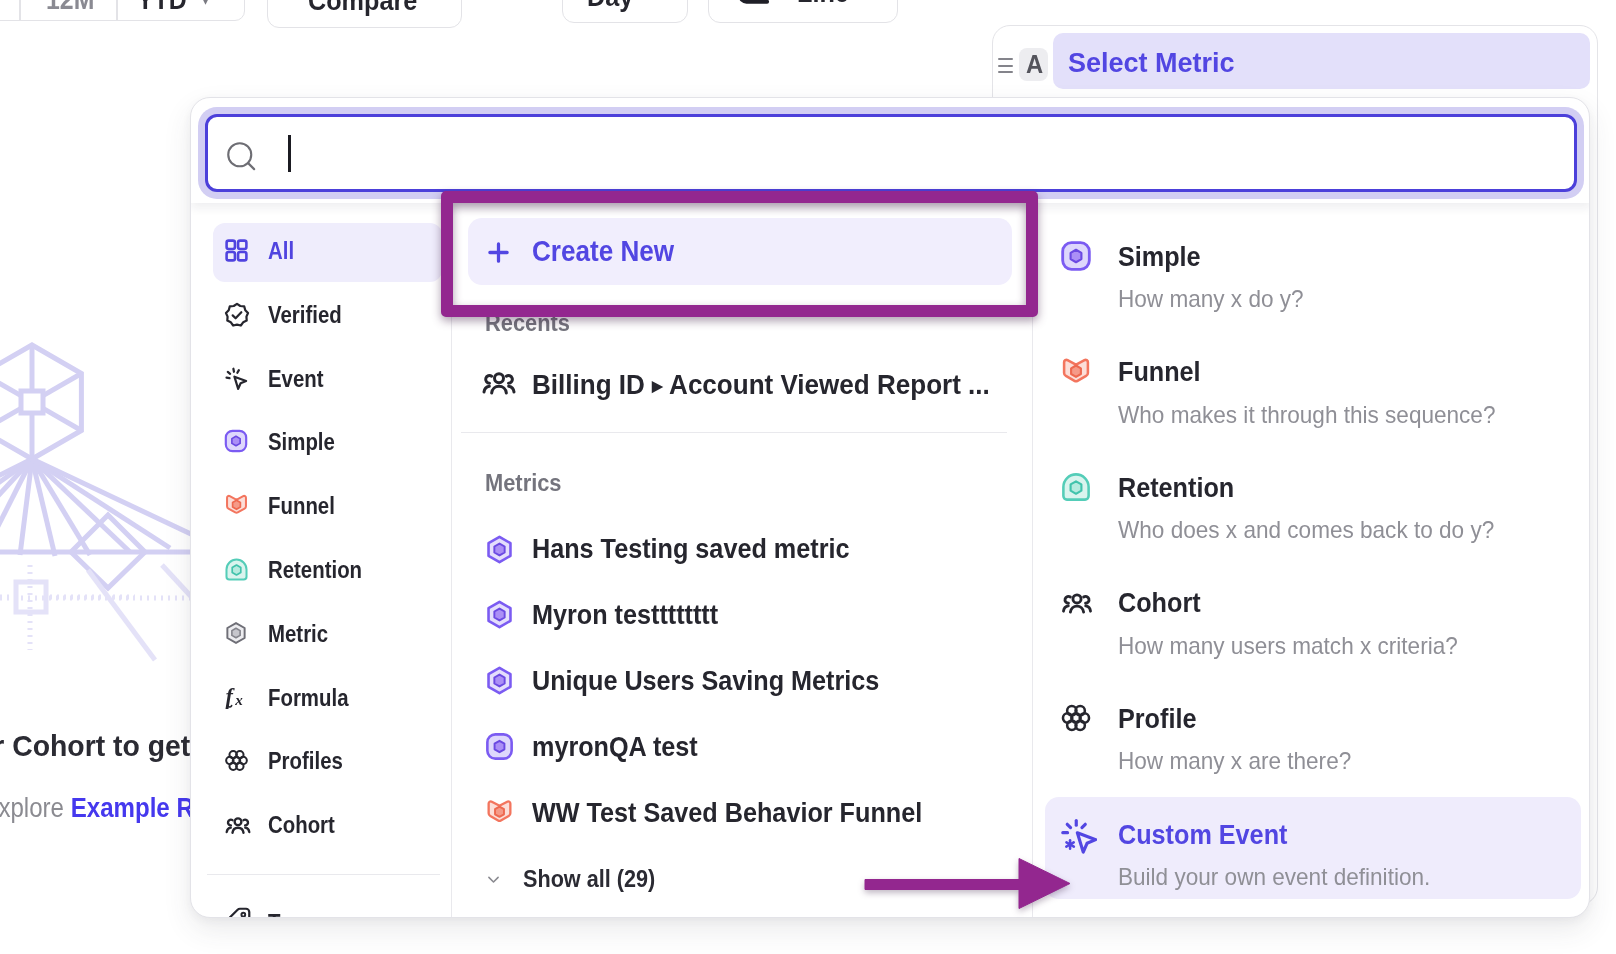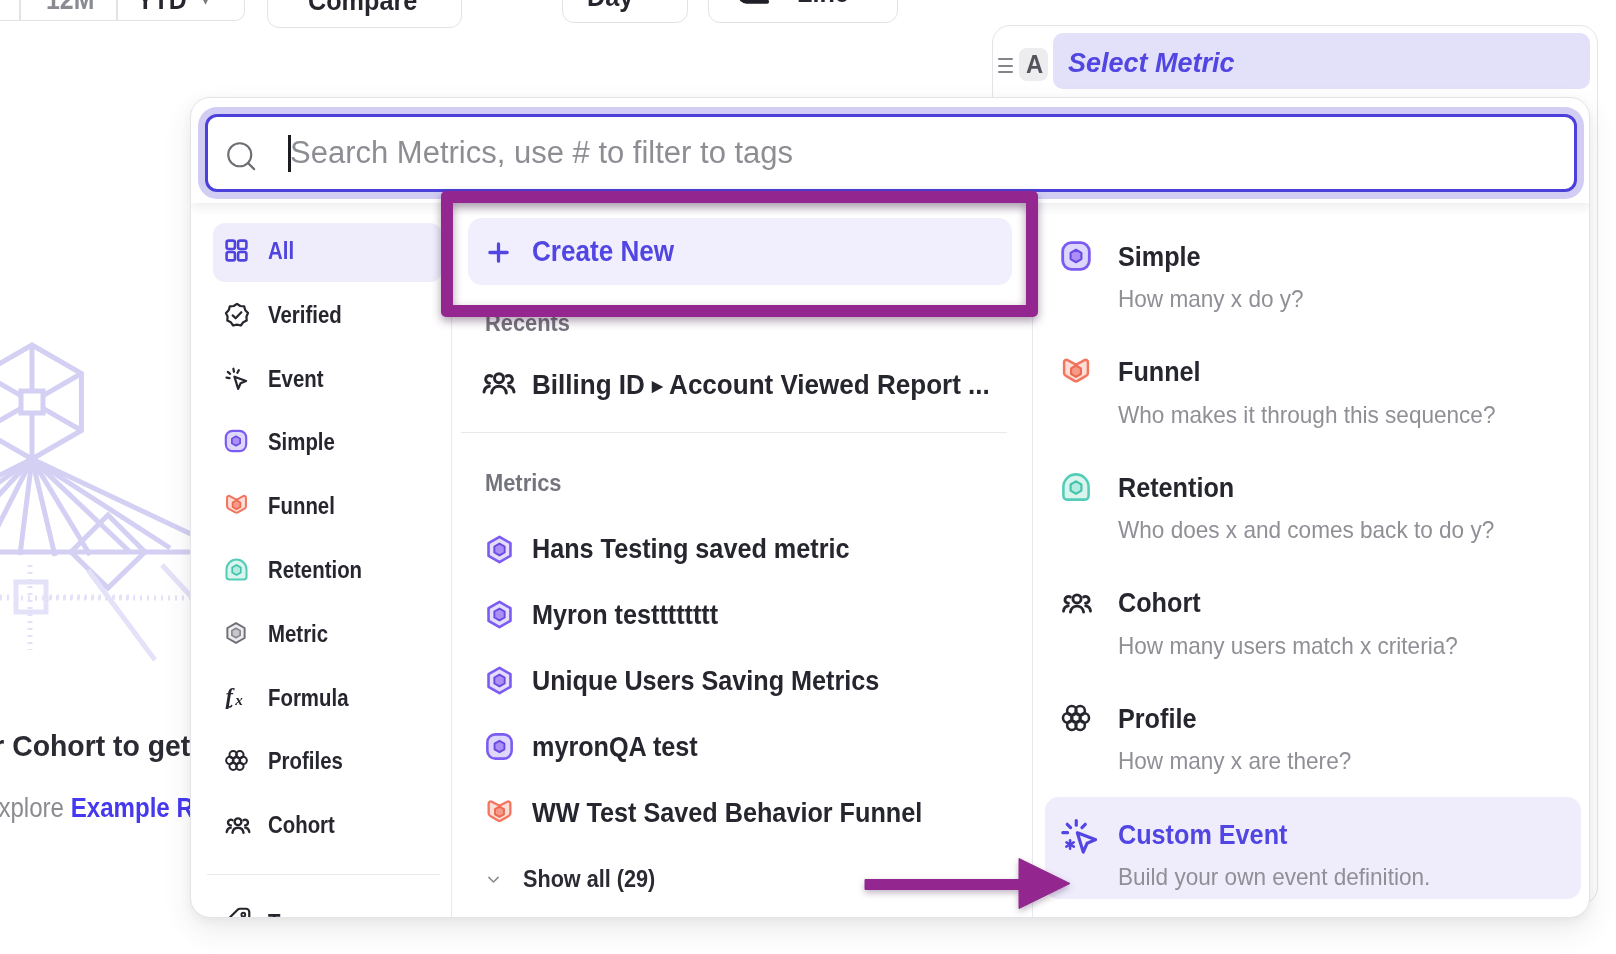--- a/index.html
+++ b/index.html
@@ -28,21 +28,21 @@
       </svg>
     </div>
 <div class="abs" style="left:797px;top:-24px;height:33px;line-height:33px;font-size:28px;font-weight:700;color:#26262e;white-space:nowrap;transform:scaleX(0.9);transform-origin:0 50%;">Line</div>
 <div class="abs" style="left:992px;top:25px;width:606px;height:880px;background:#fff;border:1.5px solid #e4e4e8;border-radius:18px;"></div>
 <div class="abs" style="left:998px;top:58px;width:15px;height:2px;background:#84848b;border-radius:1px;"></div>
 <div class="abs" style="left:998px;top:64.5px;width:15px;height:2px;background:#84848b;border-radius:1px;"></div>
 <div class="abs" style="left:998px;top:71px;width:15px;height:2px;background:#84848b;border-radius:1px;"></div>
 <div class="abs" style="left:1019px;top:48px;width:29px;height:33px;background:#ededf0;border-radius:8px;"></div>
 <div class="abs" style="left:1026px;top:49px;height:30px;line-height:30px;font-size:25px;font-weight:700;color:#54545c;white-space:nowrap;transform:scaleX(0.95);transform-origin:0 50%;">A</div>
 <div class="abs" style="left:1053px;top:33px;width:537px;height:56px;background:#e3e0fa;border-radius:10px;"></div>
-<div class="abs" style="left:1068px;top:47px;height:32px;line-height:32px;font-size:27px;font-weight:700;color:#5246e2;white-space:nowrap;transform:scaleX(1.0);transform-origin:0 50%;font-style:italic;">Select Metric</div>
+<div class="abs" style="left:1068px;top:47px;height:32px;line-height:32px;font-size:27px;font-weight:700;color:#5246e2;white-space:nowrap;transform:scaleX(1.0);transform-origin:0 50%;">Select Metric</div>
 <div class="abs" style="left:-60px;top:330px;width:250px;height:330px;overflow:visible;">
       <svg width="340" height="340" viewBox="0 0 340 340" fill="none">
         <polygon points="92.0,15.0 141.4,43.5 141.4,100.5 92.0,129.0 42.6,100.5 42.6,43.5" stroke="#d3d0f3" stroke-width="5" fill="none"></polygon>
         <rect x="81.0" y="61.0" width="22" height="22" stroke="#d3d0f3" stroke-width="5" fill="none"></rect>
         <path d="M92.0 15.0L92.0 61.0" stroke="#d3d0f3" stroke-width="5"></path>
         <path d="M141.4 43.5L103.0 65.6" stroke="#d3d0f3" stroke-width="5"></path>
         <path d="M141.4 100.5L103.0 78.4" stroke="#d3d0f3" stroke-width="5"></path>
         <path d="M92.0 129.0L92.0 83.0" stroke="#d3d0f3" stroke-width="5"></path>
         <path d="M42.6 100.5L81.0 78.4" stroke="#d3d0f3" stroke-width="5"></path>
         <path d="M42.6 43.5L81.0 65.6" stroke="#d3d0f3" stroke-width="5"></path>
@@ -79,21 +79,20 @@
   box-shadow:0 12px 28px rgba(55,55,70,0.10), 0 3px 8px rgba(55,55,70,0.05);">
 <div class="abs" style="left:14px;top:16px;width:1372px;height:78px;background:#fff;
   border:3px solid #4c40da;border-radius:12px;box-shadow:0 0 0 7px #d2cef3;"></div>
 <div class="abs" style="left:35px;top:43px;">
         <svg width="30" height="30" viewBox="0 0 24 24" fill="none">
           <circle cx="11" cy="11" r="9.2" stroke="#6e6e74" stroke-width="1.7"></circle>
           <path d="M17.7 17.7l4.8 4.8" stroke="#6e6e74" stroke-width="1.7" stroke-linecap="round"></path>
         </svg>
       </div>
 <div class="abs" style="left:97px;top:37px;width:2.5px;height:37px;background:#1b1b22;"></div>
-<div class="abs" style="left:99px;top:36px;height:37px;line-height:37px;font-size:31px;font-weight:400;color:#8d8d94;white-space:nowrap;transform:scaleX(1.0);transform-origin:0 50%;">Search Metrics, use # to filter to tags</div>
 <div class="abs" style="left:0;top:-40px;width:1400px;height:145px;box-shadow:0 5px 9px rgba(30,30,50,0.07);"></div>
 <div class="abs" style="left:260px;top:105px;width:1px;height:716px;background:#e9e9ed;"></div>
 <div class="abs" style="left:841px;top:105px;width:1px;height:716px;background:#e9e9ed;"></div>
 <div class="abs" style="left:22px;top:125px;width:229px;height:59px;background:#efedfc;border-radius:12px;"></div>
 <div class="abs" style="left:32px;top:139px;">
         <svg width="27" height="27" viewBox="0 0 24 24" fill="none">
           <rect x="3.2" y="3.2" width="7.4" height="7.4" rx="1.8" stroke="#5044df" stroke-width="2.3"></rect>
           <rect x="13.4" y="3.2" width="7.4" height="7.4" rx="1.8" stroke="#5044df" stroke-width="2.3"></rect>
           <rect x="3.2" y="13.4" width="7.4" height="7.4" rx="1.8" stroke="#5044df" stroke-width="2.3"></rect>
           <rect x="13.4" y="13.4" width="7.4" height="7.4" rx="1.8" stroke="#5044df" stroke-width="2.3"></rect>

